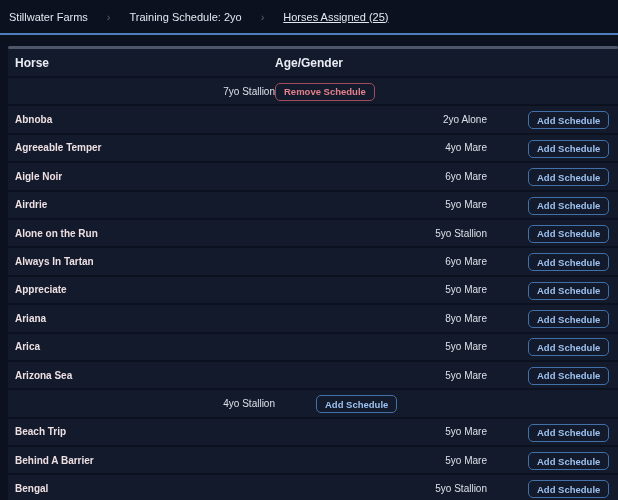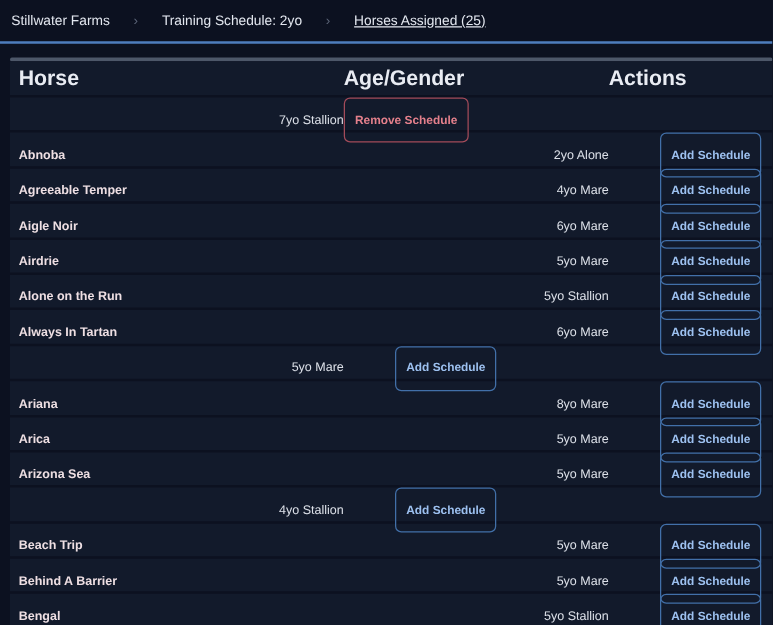--- a/index.html
+++ b/index.html
@@ -38,28 +38,28 @@
   }
   
   .table { margin-left: 8px; width: 610px; background: #121a2b; }
   .thead, .tr {
     display: grid;
     grid-template-columns: 260px 212px 1fr;
     align-items: center;
     padding-left: 7px;
   }
   .thead { height: 27px; }
-  .th { color: #e9ecf3; font-size: 17px; font-weight: 700; }
+  .th { color: #e9ecf3; font-size: 12px; font-weight: 700; }
   .tr { height: 28.4px; border-top: 2px solid #0c1120; }
   .td-horse { color: #eedfe3; font-size: 10px; font-weight: 700; }
   .td-age { color: #dce0e8; font-size: 10px; text-align: right; }
   .btn {
     display: inline-flex;
     align-items: center;
-    height: 36px;
+    height: 18px;
     padding: 0 8px;
     font-family: inherit;
     font-size: 9.5px;
     font-weight: 700;
     border-radius: 5px;
     background: transparent;
     cursor: pointer;
     white-space: nowrap;
   }
   .btn-remove { color: #e4808c; border: 1px solid #a34b5a; }
@@ -79,21 +79,20 @@
   </header>
 
   <div class="accent-line"></div>
 
   <div class="scrollbar-thumb"></div>
 
   <div class="table">
     <div class="thead">
       <div class="th">Horse</div>
       <div class="th">Age/Gender</div>
-      <div class="th">Actions</div>
     </div>
     <div id="tbody">
   <div class="tr">
     <div class="td-age">7yo Stallion</div>
     <div class="td-actions">
       <button class="btn btn-remove">Remove Schedule</button>
     </div>
   </div>
 
   <div class="tr">
@@ -138,20 +137,21 @@
 
   <div class="tr">
     <div class="td-horse">Always In Tartan</div>
     <div class="td-age">6yo Mare</div>
     <div class="td-actions">
       <button class="btn btn-add">Add Schedule</button>
     </div>
   </div>
 
   <div class="tr">
+    <div class="td-horse">Appreciate</div>
     <div class="td-age">5yo Mare</div>
     <div class="td-actions">
       <button class="btn btn-add">Add Schedule</button>
     </div>
   </div>
 
   <div class="tr">
     <div class="td-horse">Ariana</div>
     <div class="td-age">8yo Mare</div>
     <div class="td-actions">

